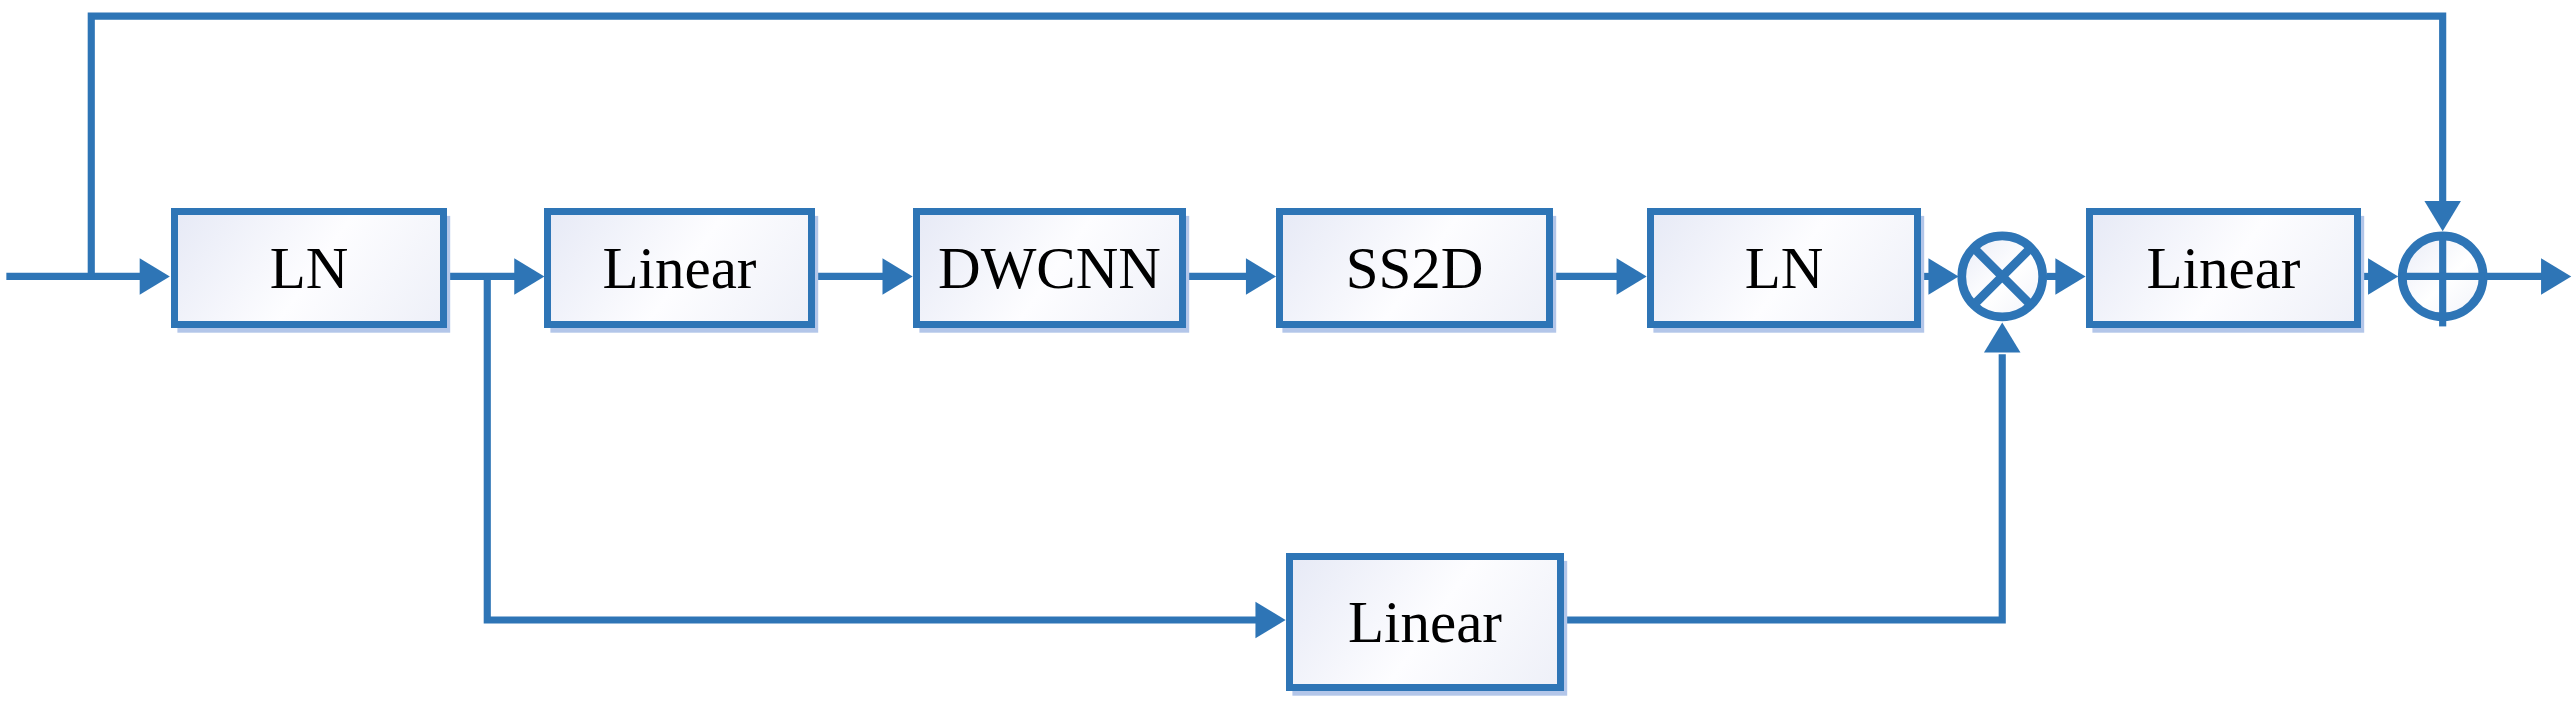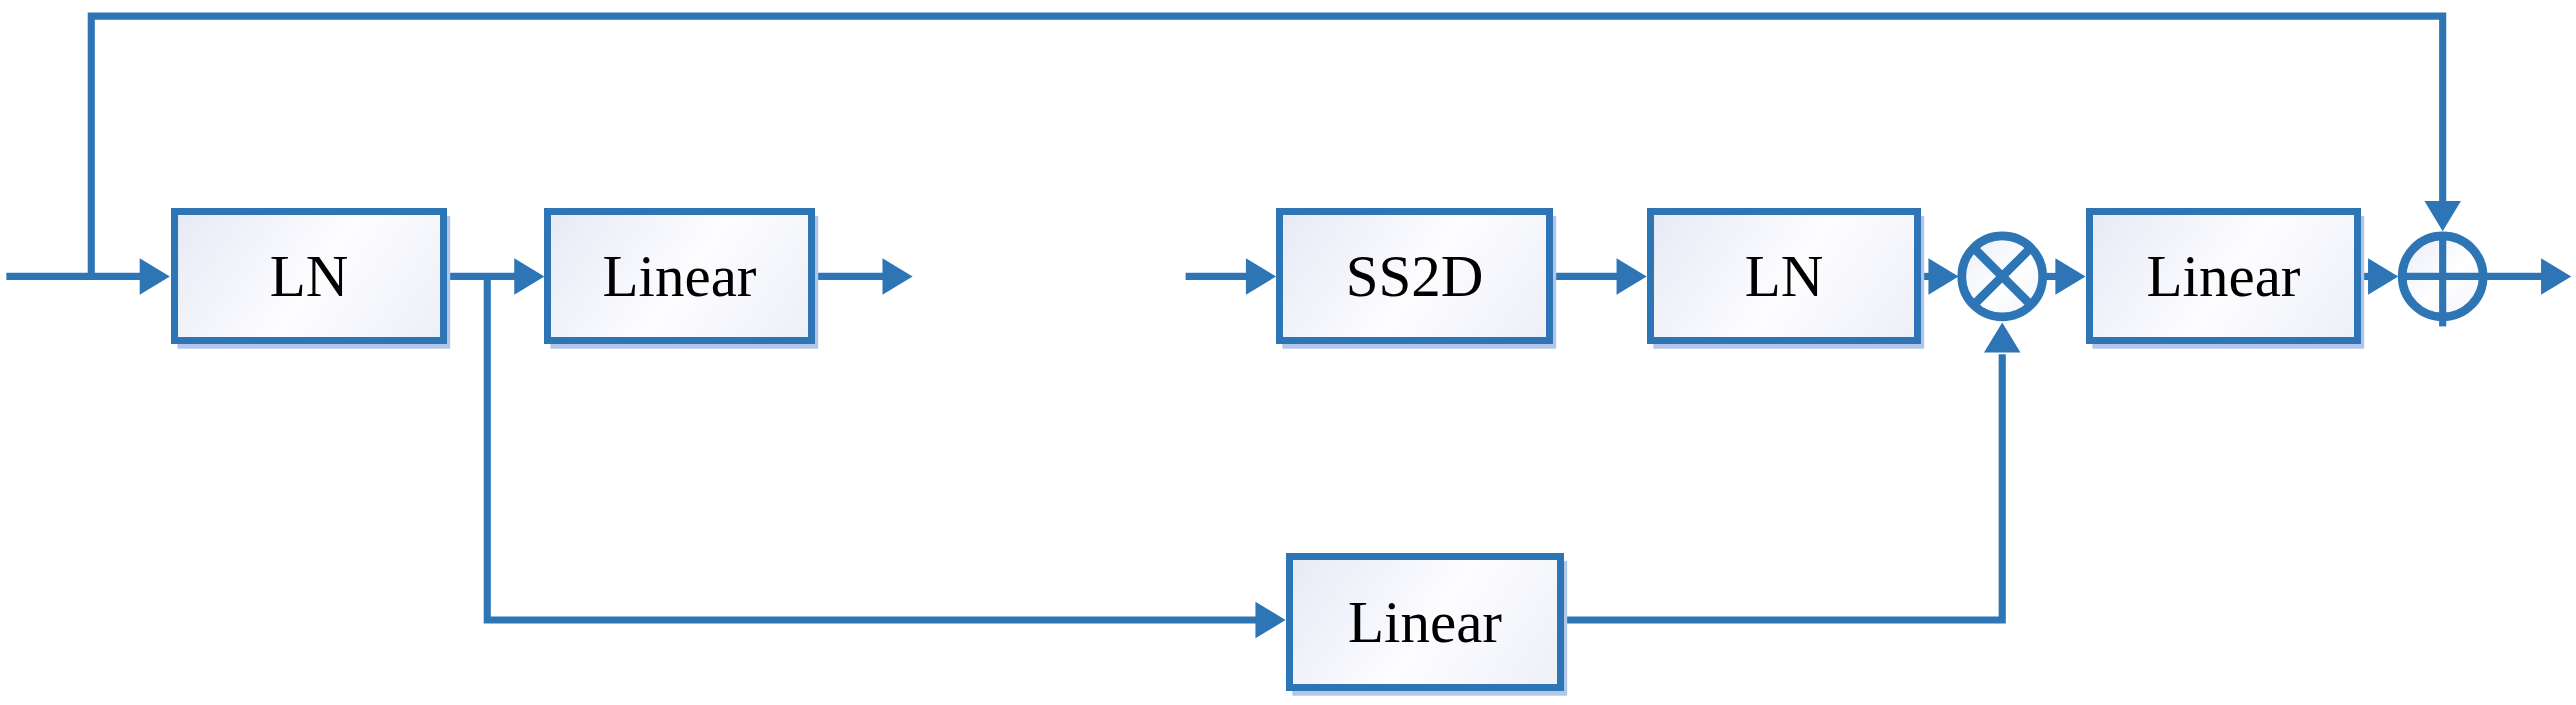--- a/index.html
+++ b/index.html
@@ -12,21 +12,21 @@
     font-family: "Liberation Serif", "DejaVu Serif", serif;
   }
   .connector-layer {
     position: absolute;
     left: 0; top: 0;
     width: 2576px; height: 706px;
   }
   .box {
     position: absolute;
     box-sizing: border-box;
-    height: 136px;
+    height: 120px;
     border: 7.1px solid #2E75B6;
     background: linear-gradient(125deg, #e7eaf6 0%, #fdfdff 52%, #eef0f8 100%);
     box-shadow: 4.8px 6.3px 0 -1.6px #b3c6e9;
     display: flex;
     align-items: center;
     justify-content: center;
   }
   .box .lbl {
     font-size: 59px;
     color: #000000;
@@ -122,20 +122,23 @@
   </svg>
 
   <div class="box" style="left:171px; top:208px; width:276px;">
     <span class="lbl">LN</span>
   </div>
 
   <div class="box" style="left:544px; top:208px; width:271px;">
     <span class="lbl">Linear</span>
   </div>
 
+  <div class="box" style="left:913px; top:208px; width:273px;">
+    <span class="lbl">DWCNN</span>
+  </div>
 
   <div class="box" style="left:1276px; top:208px; width:277px;font-family:Liberation Serif, serif;">
     <span class="lbl">SS2D</span>
   </div>
 
   <div class="box" style="left:1647px; top:208px; width:274px;">
     <span class="lbl">LN</span>
   </div>
 
   <div class="box" style="left:2086px; top:208px; width:275px;">

